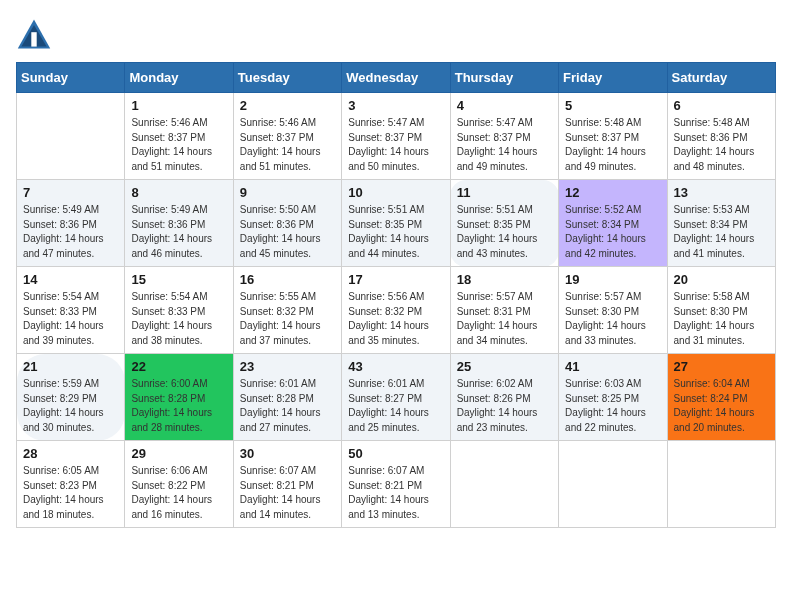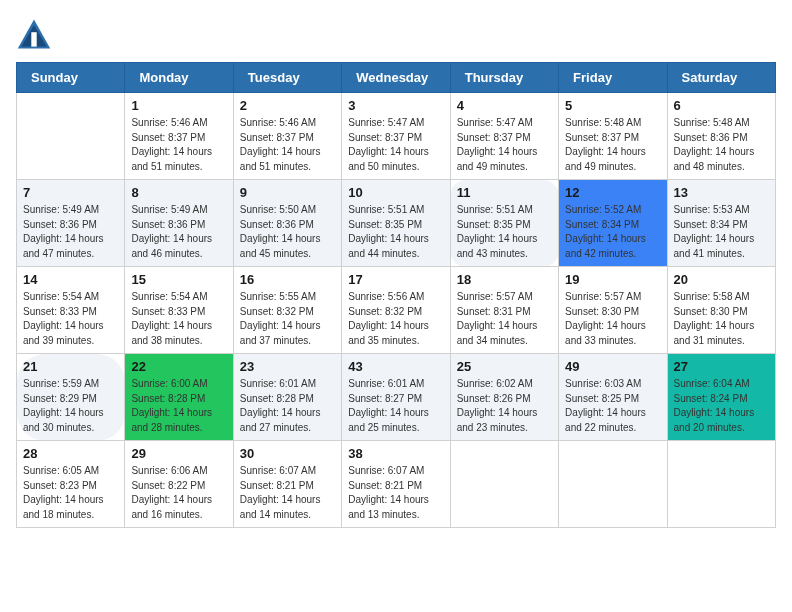--- a/index.html
+++ b/index.html
@@ -49,21 +49,21 @@
       margin-top: 4px;
     }
     .calendar {
       width: 100%;
       border-collapse: collapse;
       font-size: 11px;
     }
     .calendar th {
       background: #2c6fad;
       color: #fff;
-      padding: 7px 14px;
+      padding: 7px 4px;
       text-align: left;
       font-size: 13px;
       font-weight: bold;
       border: 1px solid #2060a0;
     }
     .calendar td {
       border: 1px solid #d0d0d0;
       vertical-align: top;
       padding: 5px 6px;
       width: 108px;
@@ -164,21 +164,21 @@
           <div class="day-info">Sunrise: 5:50 AM<br>Sunset: 8:36 PM<br>Daylight: 14 hours<br>and 45 minutes.</div>
         </td>
         <td style="background: rgb(240, 244, 248);">
           <span class="day-number">10</span>
           <div class="day-info">Sunrise: 5:51 AM<br>Sunset: 8:35 PM<br>Daylight: 14 hours<br>and 44 minutes.</div>
         </td>
         <td style="background: rgb(240, 244, 248); border-radius: 16px;">
           <span class="day-number">11</span>
           <div class="day-info">Sunrise: 5:51 AM<br>Sunset: 8:35 PM<br>Daylight: 14 hours<br>and 43 minutes.</div>
         </td>
-        <td style="background: #3b82f6;">
+        <td style="background: #c4b5fd;">
           <span class="day-number">12</span>
           <div class="day-info">Sunrise: 5:52 AM<br>Sunset: 8:34 PM<br>Daylight: 14 hours<br>and 42 minutes.</div>
         </td>
         <td style="background: rgb(240, 244, 248);">
           <span class="day-number">13</span>
           <div class="day-info">Sunrise: 5:53 AM<br>Sunset: 8:34 PM<br>Daylight: 14 hours<br>and 41 minutes.</div>
         </td>
       </tr>
       <tr>
         <td>
@@ -225,43 +225,43 @@
         </td>
         <td style="background: rgb(240, 244, 248);">
           <span class="day-number">43</span>
           <div class="day-info">Sunrise: 6:01 AM<br>Sunset: 8:27 PM<br>Daylight: 14 hours<br>and 25 minutes.</div>
         </td>
         <td style="background: rgb(240, 244, 248);">
           <span class="day-number">25</span>
           <div class="day-info">Sunrise: 6:02 AM<br>Sunset: 8:26 PM<br>Daylight: 14 hours<br>and 23 minutes.</div>
         </td>
         <td style="background: rgb(240, 244, 248);">
-          <span class="day-number">49</span>
+          <span class="day-number">41</span>
           <div class="day-info">Sunrise: 6:03 AM<br>Sunset: 8:25 PM<br>Daylight: 14 hours<br>and 22 minutes.</div>
         </td>
-        <td style="background: #14b8a6;">
+        <td style="background: #f97316;">
           <span class="day-number">27</span>
           <div class="day-info">Sunrise: 6:04 AM<br>Sunset: 8:24 PM<br>Daylight: 14 hours<br>and 20 minutes.</div>
         </td>
       </tr>
       <tr>
         <td>
           <span class="day-number">28</span>
           <div class="day-info">Sunrise: 6:05 AM<br>Sunset: 8:23 PM<br>Daylight: 14 hours<br>and 18 minutes.</div>
         </td>
         <td>
           <span class="day-number">29</span>
           <div class="day-info">Sunrise: 6:06 AM<br>Sunset: 8:22 PM<br>Daylight: 14 hours<br>and 16 minutes.</div>
         </td>
         <td>
           <span class="day-number">30</span>
           <div class="day-info">Sunrise: 6:07 AM<br>Sunset: 8:21 PM<br>Daylight: 14 hours<br>and 14 minutes.</div>
         </td>
         <td>
-          <span class="day-number">38</span>
+          <span class="day-number">50</span>
           <div class="day-info">Sunrise: 6:07 AM<br>Sunset: 8:21 PM<br>Daylight: 14 hours<br>and 13 minutes.</div>
         </td>
         <td class="empty-cell"></td>
         <td class="empty-cell"></td>
         <td class="empty-cell"></td>
       </tr>
     </tbody>
 </table>
 
 </body></html>

